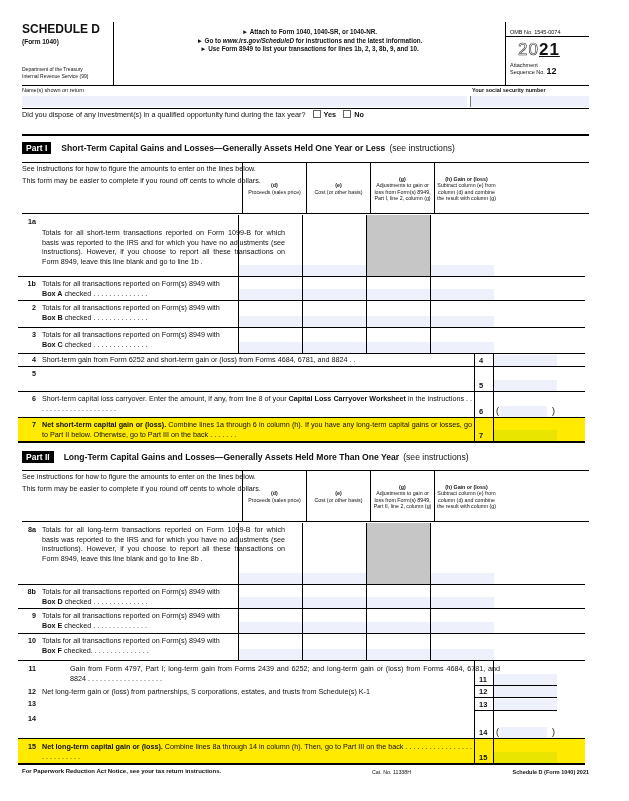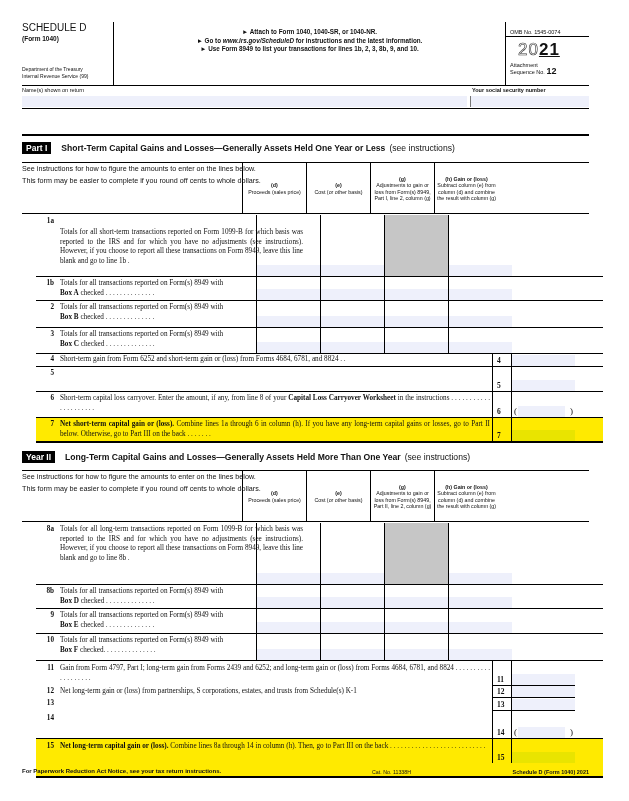--- a/index.html
+++ b/index.html
@@ -1,19 +1,19 @@
 <!DOCTYPE html>
 <html><head>
 <meta charset="utf-8">
 <style>
   * { box-sizing: border-box; margin: 0; padding: 0; }
   body { width: 629px; height: 801px; background: #fff; font-family: "Liberation Sans", sans-serif; color: #111; position: relative; overflow: hidden; }
   .abs { position: absolute; }
   .hdr-left { left: 22px; top: 22px; width: 92px; height: 63px; border-right: 1px solid #000; }
-  .sched { font-weight: normal; font-size: 10px; }
+  .sched { font-weight: bold; font-size: 12px; }
   .form1040 { font-size: 6.5px; font-weight: bold; margin-top: 2px; }
   .dept { font-size: 5px; line-height: 6.5px; position: absolute; top: 44px; left: 0; }
   .hdr-mid { left: 115px; top: 22px; width: 389px; height: 63px; text-align: center; }
   .title { font-weight: bold; font-size: 13.5px; margin-top: 6px; }
   .instr { font-size: 6.3px; font-weight: bold; line-height: 8.5px; margin-top: 6px; }
   .instr i { font-style: italic; }
   .hdr-right { left: 505px; top: 22px; width: 84px; height: 63px; border-left: 1px solid #000; }
   .omb { font-size: 5.5px; padding-left: 4px; padding-top: 7px; border-bottom: 1px solid #000; height: 15px; }
   .year { font-size: 17px; padding-left: 12px; margin-top: 3px; letter-spacing: 1px; }
   .year .o { color: #fff; -webkit-text-stroke: 0.6px #333; }
@@ -31,21 +31,21 @@
   .cb { display: inline-block; width: 8px; height: 8px; border: 1px solid #666; vertical-align: -1px; margin: 0 3px 0 7px; }
   .part-hdr { left: 22px; width: 567px; height: 14px; font-size: 8.6px; display: flex; align-items: center; }
   .part-tag { background: #000; color: #fff; font-weight: bold; padding: 1px 4px; margin-right: 10px; font-size: 8.5px; }
   .part-title { font-weight: bold; }
   .part-see { margin-left: 4px; font-weight: normal; }
   .colhead-row { left: 22px; width: 567px; height: 52px; border-top: 1px solid #000; border-bottom: 1px solid #000; }
   .ch-lbl { position: absolute; left: 0; top: 2px; width: 265px; font-size: 7.2px; line-height: 8.5px; }
   .ch-lbl p + p { margin-top: 3px; }
   .ch { position: absolute; top: 0; height: 51px; border-left: 1px solid #000; font-size: 5.3px; text-align: center; line-height: 6.4px; display: flex; flex-direction: column; justify-content: center; }
   .ch b { font-weight: bold; }
-  .row { position: absolute; left: 36px; width: 567px; border-bottom: 1px solid #000; font-size: 7.2px; line-height: 9.6px; font-family: Liberation Serif, serif; }
+  .row { position: absolute; left: 18px; width: 567px; border-bottom: 1px solid #000; font-size: 7.2px; line-height: 9.6px; }
   .row .num { position: absolute; left: 4px; font-weight: bold; width: 14px; text-align: right; }
   .row .txt { position: absolute; left: 24px; width: 243px; text-align: justify; }
   .row .txt.wide { width: 430px; }
   .cell { position: absolute; top: 0; border-left: 1px solid #000; }
   .cell .fill { position: absolute; left: 0; right: 0; bottom: 0; height: 11px; background: #eef0fb; }
   .cell.shaded { background: #c6c6c6; }
   .linebox { position: absolute; top: 0; border-left: 1px solid #000; width: 19px; font-weight: bold; font-size: 7.5px; }
   .linebox span { position: absolute; bottom: 0; left: 4px; }
   .hl { background: #ffea00; }
   .hl .fill { background: #e9e400 !important; }
@@ -86,20 +86,21 @@
 
 <div class="abs name-row">
   <div class="name-lbl">Name(s) shown on return</div>
   <div class="name-fill"></div>
   <div class="ssn-lbl">Your social security number</div>
   <div class="ssn-fill"></div>
 </div>
 <div class="abs rule" style="left:22px;top:108px;width:567px;"></div>
 
 <div class="abs qof">
+  <div><span>Did you dispose of any investment(s) in a qualified opportunity fund during the tax year?</span><span class="cb"></span><b>Yes</b><span class="cb"></span><b>No</b></div>
 </div>
 <div class="abs rule2" style="left:22px;top:134px;width:567px;"></div>
 
 <div class="abs part-hdr" style="top:141px;">
   <span class="part-tag">Part I</span>
   <span class="part-title">Short-Term Capital Gains and Losses—Generally Assets Held One Year or Less</span>
   <span class="part-see">(see instructions)</span>
 </div>
 
 <div class="abs colhead-row" style="top:162px;">
@@ -230,21 +231,21 @@
   <span class="txt wide" style="top:2px;"><b>Net short-term capital gain or (loss).</b><span> Combine lines 1a through 6 in column (h). If you have any long-term capital gains or losses, go to Part II below. Otherwise, go to Part III on the back . . . . . . .</span></span>
   <div class="linebox" style="left:456px;height:23px;">
       <span>7</span>
     </div>
   <div class="cell" style="left:475px;width:64px;height:23px;">
       <div class="fill"></div>
     </div>
 </div>
 
 <div class="abs part-hdr" style="top:450px;">
-  <span class="part-tag">Year II</span>
+  <span class="part-tag">Part II</span>
   <span class="part-title">Long-Term Capital Gains and Losses—Generally Assets Held More Than One Year</span>
   <span class="part-see">(see instructions)</span>
 </div>
 
 <div class="abs colhead-row" style="top:470px;">
   <div class="ch-lbl">
     <p>See instructions for how to figure the amounts to enter on the lines below.</p>
     <p>This form may be easier to complete if you round off cents to whole dollars.</p>
   </div>
   <div class="ch" style="left:220px;width:64px;">
@@ -326,21 +327,21 @@
   <div class="cell" style="left:348px;width:64px;height:26px;">
       <div class="fill"></div>
     </div>
   <div class="cell" style="left:412px;width:64px;height:26px;">
       <div class="fill"></div>
     </div>
 </div>
 
 <div class="row" style="top:661px;height:25px;border-bottom:none;">
   <span class="num" style="top:3px;">11</span>
-  <span class="txt wide" style="top:3px;">Gain from Form 4797, Part I; long-term gain from Forms 2439 and 6252; and long-term gain or (loss) from Forms 4684, 6781, and 8824 . . . . . . . . . . . . . . . . . . .</span>
+  <span class="txt wide" style="top:3px;margin-left:28px;">Gain from Form 4797, Part I; long-term gain from Forms 2439 and 6252; and long-term gain or (loss) from Forms 4684, 6781, and 8824 . . . . . . . . . . . . . . . . . . .</span>
   <div class="linebox" style="left:456px;height:25px;border-bottom:1px solid #000;">
       <span>11</span>
     </div>
   <div class="cell" style="left:475px;width:64px;height:25px;border-bottom:1px solid #000;">
       <div class="fill"></div>
     </div>
 </div>
 
 <div class="row" style="top:686px;height:12px;border-bottom:none;">
   <span class="num" style="top:1px;">12</span>
@@ -368,21 +369,21 @@
   <div class="linebox" style="left:456px;height:27px;">
       <span>14</span>
     </div>
   <div class="cell" style="left:475px;width:64px;height:27px;">
       <span class="paren" style="left:2px;">(</span>
       <div class="fill" style="left:6px;right:10px;"></div>
       <span class="paren" style="right:2px;">)</span>
     </div>
 </div>
 
-<div class="row hl" style="top:738px;height:40px;border-top:1px solid #000;border-bottom:2px solid #000;">
+<div class="row hl" style="top:738px;height:27px;border-top:1px solid #000;border-bottom:2px solid #000;">
   <span class="num" style="top:3px;">15</span>
   <span class="txt wide" style="top:3px;"><b>Net long-term capital gain or (loss).</b><span> Combine lines 8a through 14 in column (h). Then, go to Part III on the back . . . . . . . . . . . . . . . . . . . . . . . . . . .</span></span>
   <div class="linebox" style="left:456px;height:24px;">
       <span>15</span>
     </div>
   <div class="cell" style="left:475px;width:64px;height:24px;">
       <div class="fill"></div>
     </div>
 </div>
 

